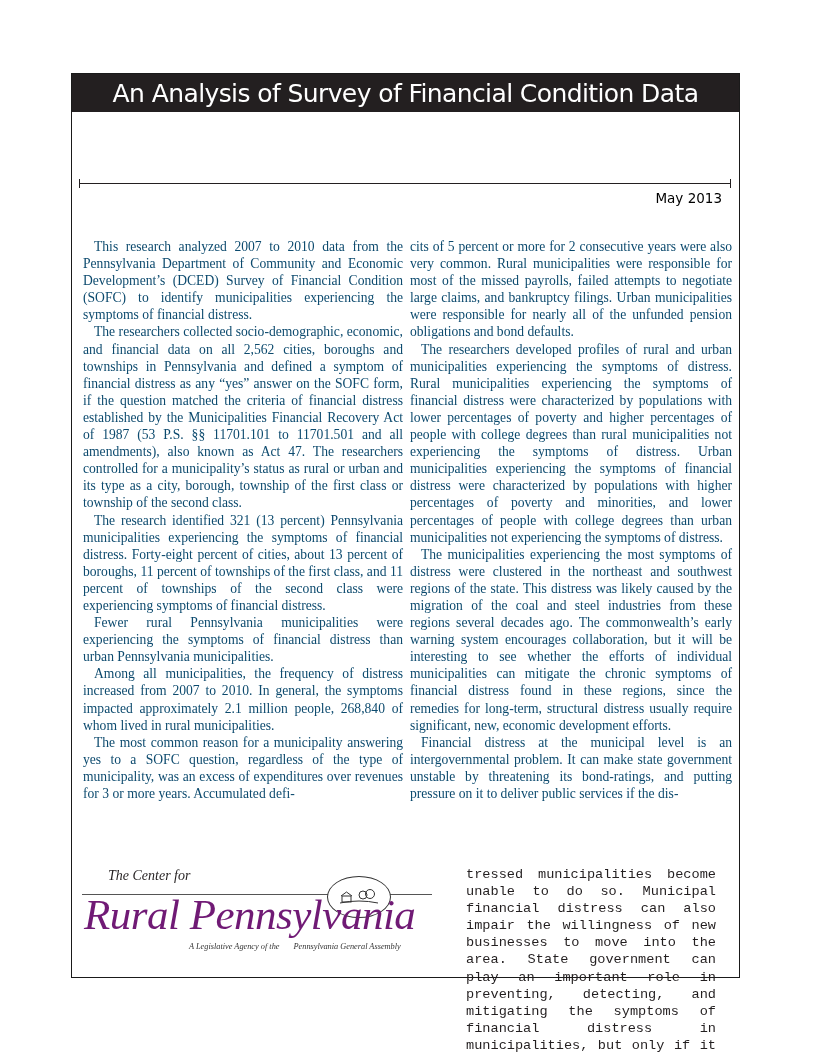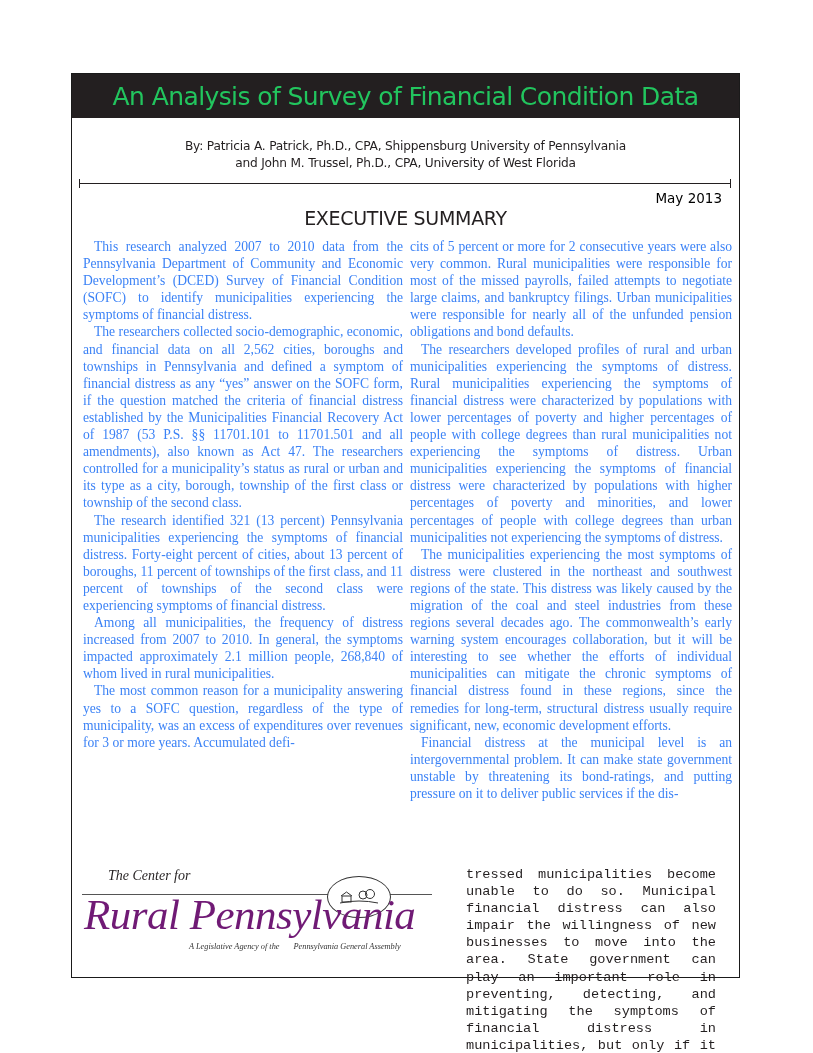--- a/index.html
+++ b/index.html
@@ -2,22 +2,22 @@
 <html><head>
 <meta charset="utf-8">
 <style>
   html, body { margin: 0; padding: 0; background: #ffffff; }
   body { width: 813px; height: 1053px; position: relative; overflow: hidden; }
   .page-frame {
     position: absolute; left: 71px; top: 73px; width: 669px; height: 905px;
     border: 1.5px solid #1a1a1a; box-sizing: border-box; background: #fff;
   }
   .title-bar {
-    position: absolute; left: 0; top: 0; right: 0; height: 44px;
-    background: #231f20; color: #22c55e;
+    position: absolute; left: 0; top: 0; right: 0; height: 38px;
+    background: #231f20; color: #ffffff;
     font-family: "DejaVu Sans", sans-serif; font-size: 25px;
     display: flex; align-items: center; justify-content: center;
     letter-spacing: -0.6px;
     text-align: center;
   }
   .byline {
     position: absolute; left: 0; right: 0; top: 64px; text-align: center;
     font-family: "DejaVu Sans", sans-serif; font-size: 12.2px; line-height: 17px; color: #231f20;
     letter-spacing: -0.2px;
   }
@@ -32,21 +32,21 @@
   .date {
     position: absolute; right: 17px; top: 116px;
     font-family: "DejaVu Sans", sans-serif; font-size: 13.5px; color: #000000;
   }
   .section-title {
     position: absolute; left: 0; right: 0; top: 133px; text-align: center;
     font-family: "DejaVu Sans", sans-serif; font-size: 19px; color: #231f20; letter-spacing: -0.3px;
   }
   .col {
     position: absolute; top: 164px;
-    font-family: "Liberation Serif", serif; font-size: 13.6px; line-height: 17.1px; color: #3b82f6;
+    font-family: "Liberation Serif", serif; font-size: 13.6px; line-height: 17.1px; color: #0c4a6e;
     text-align: justify;
   }
   .col p { margin: 0; text-indent: 11px; }
   .col p.cont { text-indent: 0; }
   .col-left { left: 11px; width: 320px; }
   .col-right { left: 338px; width: 322px; }
   .col-right-tail { position: absolute; left: 378px; top: 776px; width: 282px;
     font-family: "Liberation Serif", serif; font-size: 13.6px; line-height: 17.1px; color: #231f20; text-align: justify; }
   .col-right-tail p { margin: 16px; font-family: Liberation Mono, monospace; }
   .logo { position: absolute; left: 10px; top: 780px; width: 350px; height: 110px; }
@@ -71,33 +71,29 @@
     font-family: "Liberation Serif", serif; font-style: italic; font-size: 8.3px; color: #333; margin-left: 7px;
   }
   .logo .tagline span + span { margin-left: 14px; }
 </style>
 </head>
 <body>
 
 <div class="page-frame">
   <div class="title-bar">An Analysis of Survey of Financial Condition Data</div>
 
-  <div class="byline">
-    <div>By: Patricia A. Patrick, Ph.D., CPA, Shippensburg University of Pennsylvania</div>
-    <div>and John M. Trussel, Ph.D., CPA, University of West Florida</div>
-  </div>
 
   <div class="rule"></div>
   <div class="date">May 2013</div>
-  <div class="section-title">EXECUTIVE SUMMARY</div>
 
   <div class="col col-left">
     <p>This research analyzed 2007 to 2010 data from the Pennsylvania Department of Community and Economic Development’s (DCED) Survey of Financial Condition (SOFC) to identify municipalities experiencing the symptoms of financial distress.</p>
     <p>The researchers collected socio-demographic, economic, and financial data on all 2,562 cities, boroughs and townships in Pennsylvania and defined a symptom of financial distress as any “yes” answer on the SOFC form, if the question matched the criteria of financial distress established by the Municipalities Financial Recovery Act of 1987 (53 P.S. §§ 11701.101 to 11701.501 and all amendments), also known as Act 47. The researchers controlled for a municipality’s status as rural or urban and its type as a city, borough, township of the first class or township of the second class.</p>
     <p>The research identified 321 (13 percent) Pennsylvania municipalities experiencing the symptoms of financial distress. Forty-eight percent of cities, about 13 percent of boroughs, 11 percent of townships of the first class, and 11 percent of townships of the second class were experiencing symptoms of financial distress.</p>
+    <p>Fewer rural Pennsylvania municipalities were experiencing the symptoms of financial distress than urban Pennsylvania municipalities.</p>
     <p>Among all municipalities, the frequency of distress increased from 2007 to 2010. In general, the symptoms impacted approximately 2.1 million people, 268,840 of whom lived in rural municipalities.</p>
     <p>The most common reason for a municipality answering yes to a SOFC question, regardless of the type of municipality, was an excess of expenditures over revenues for 3 or more years. Accumulated defi-</p>
   </div>
 
   <div class="col col-right">
     <p class="cont">cits of 5 percent or more for 2 consecutive years were also very common. Rural municipalities were responsible for most of the missed payrolls, failed attempts to negotiate large claims, and bankruptcy filings. Urban municipalities were responsible for nearly all of the unfunded pension obligations and bond defaults.</p>
     <p>The researchers developed profiles of rural and urban municipalities experiencing the symptoms of distress. Rural municipalities experiencing the symptoms of financial distress were characterized by populations with lower percentages of poverty and higher percentages of people with college degrees than rural municipalities not experiencing the symptoms of distress. Urban municipalities experiencing the symptoms of financial distress were characterized by populations with higher percentages of poverty and minorities, and lower percentages of people with college degrees than urban municipalities not experiencing the symptoms of distress.</p>
     <p>The municipalities experiencing the most symptoms of distress were clustered in the northeast and southwest regions of the state. This distress was likely caused by the migration of the coal and steel industries from these regions several decades ago. The commonwealth’s early warning system encourages collaboration, but it will be interesting to see whether the efforts of individual municipalities can mitigate the chronic symptoms of financial distress found in these regions, since the remedies for long-term, structural distress usually require significant, new, economic development efforts.</p>
     <p>Financial distress at the municipal level is an intergovernmental problem. It can make state government unstable by threatening its bond-ratings, and putting pressure on it to deliver public services if the dis-</p>
   </div>

